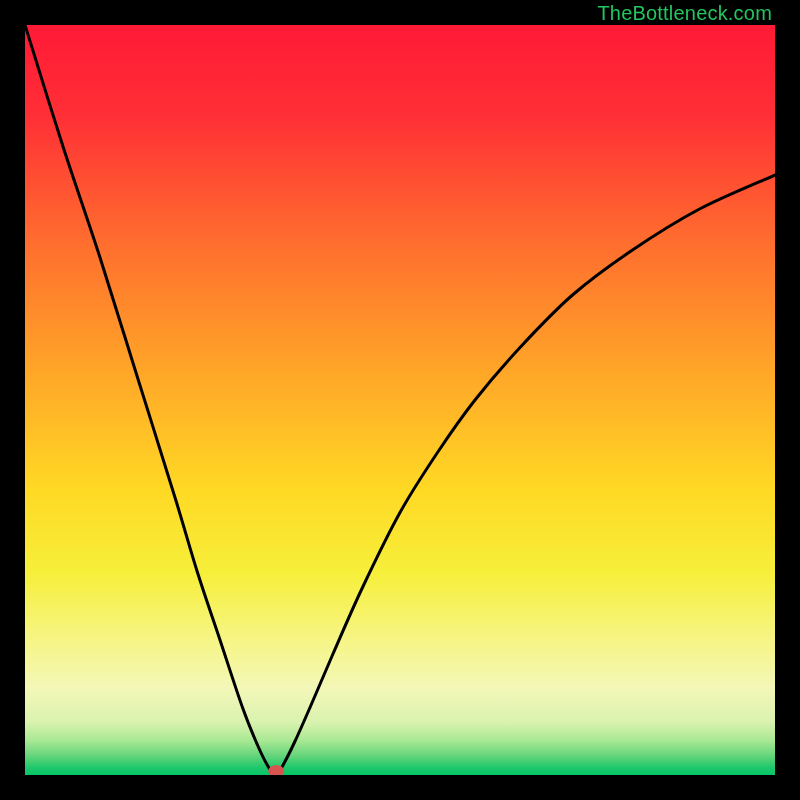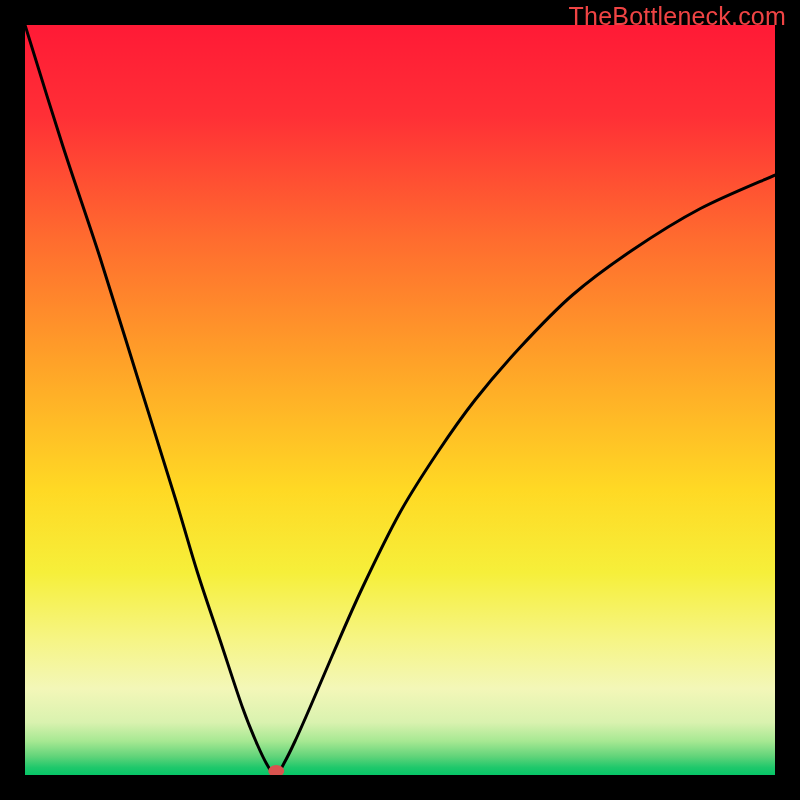--- a/index.html
+++ b/index.html
@@ -24,23 +24,23 @@
     position: absolute;
     left: 25px;
     top: 25px;
     width: 750px;
     height: 750px;
     overflow: hidden;
   }
   .watermark {
     position: absolute;
     top: 2px;
-    right: 14px;
-    color: #ef4444;
-    font-size: 25px;
+    right: 28px;
+    color: #22c55e;
+    font-size: 20px;
     font-weight: 500;
     letter-spacing: 0.2px;
     z-index: 10;
   }
   svg {
     display: block;
   }
 </style>
 </head>
 <body>

